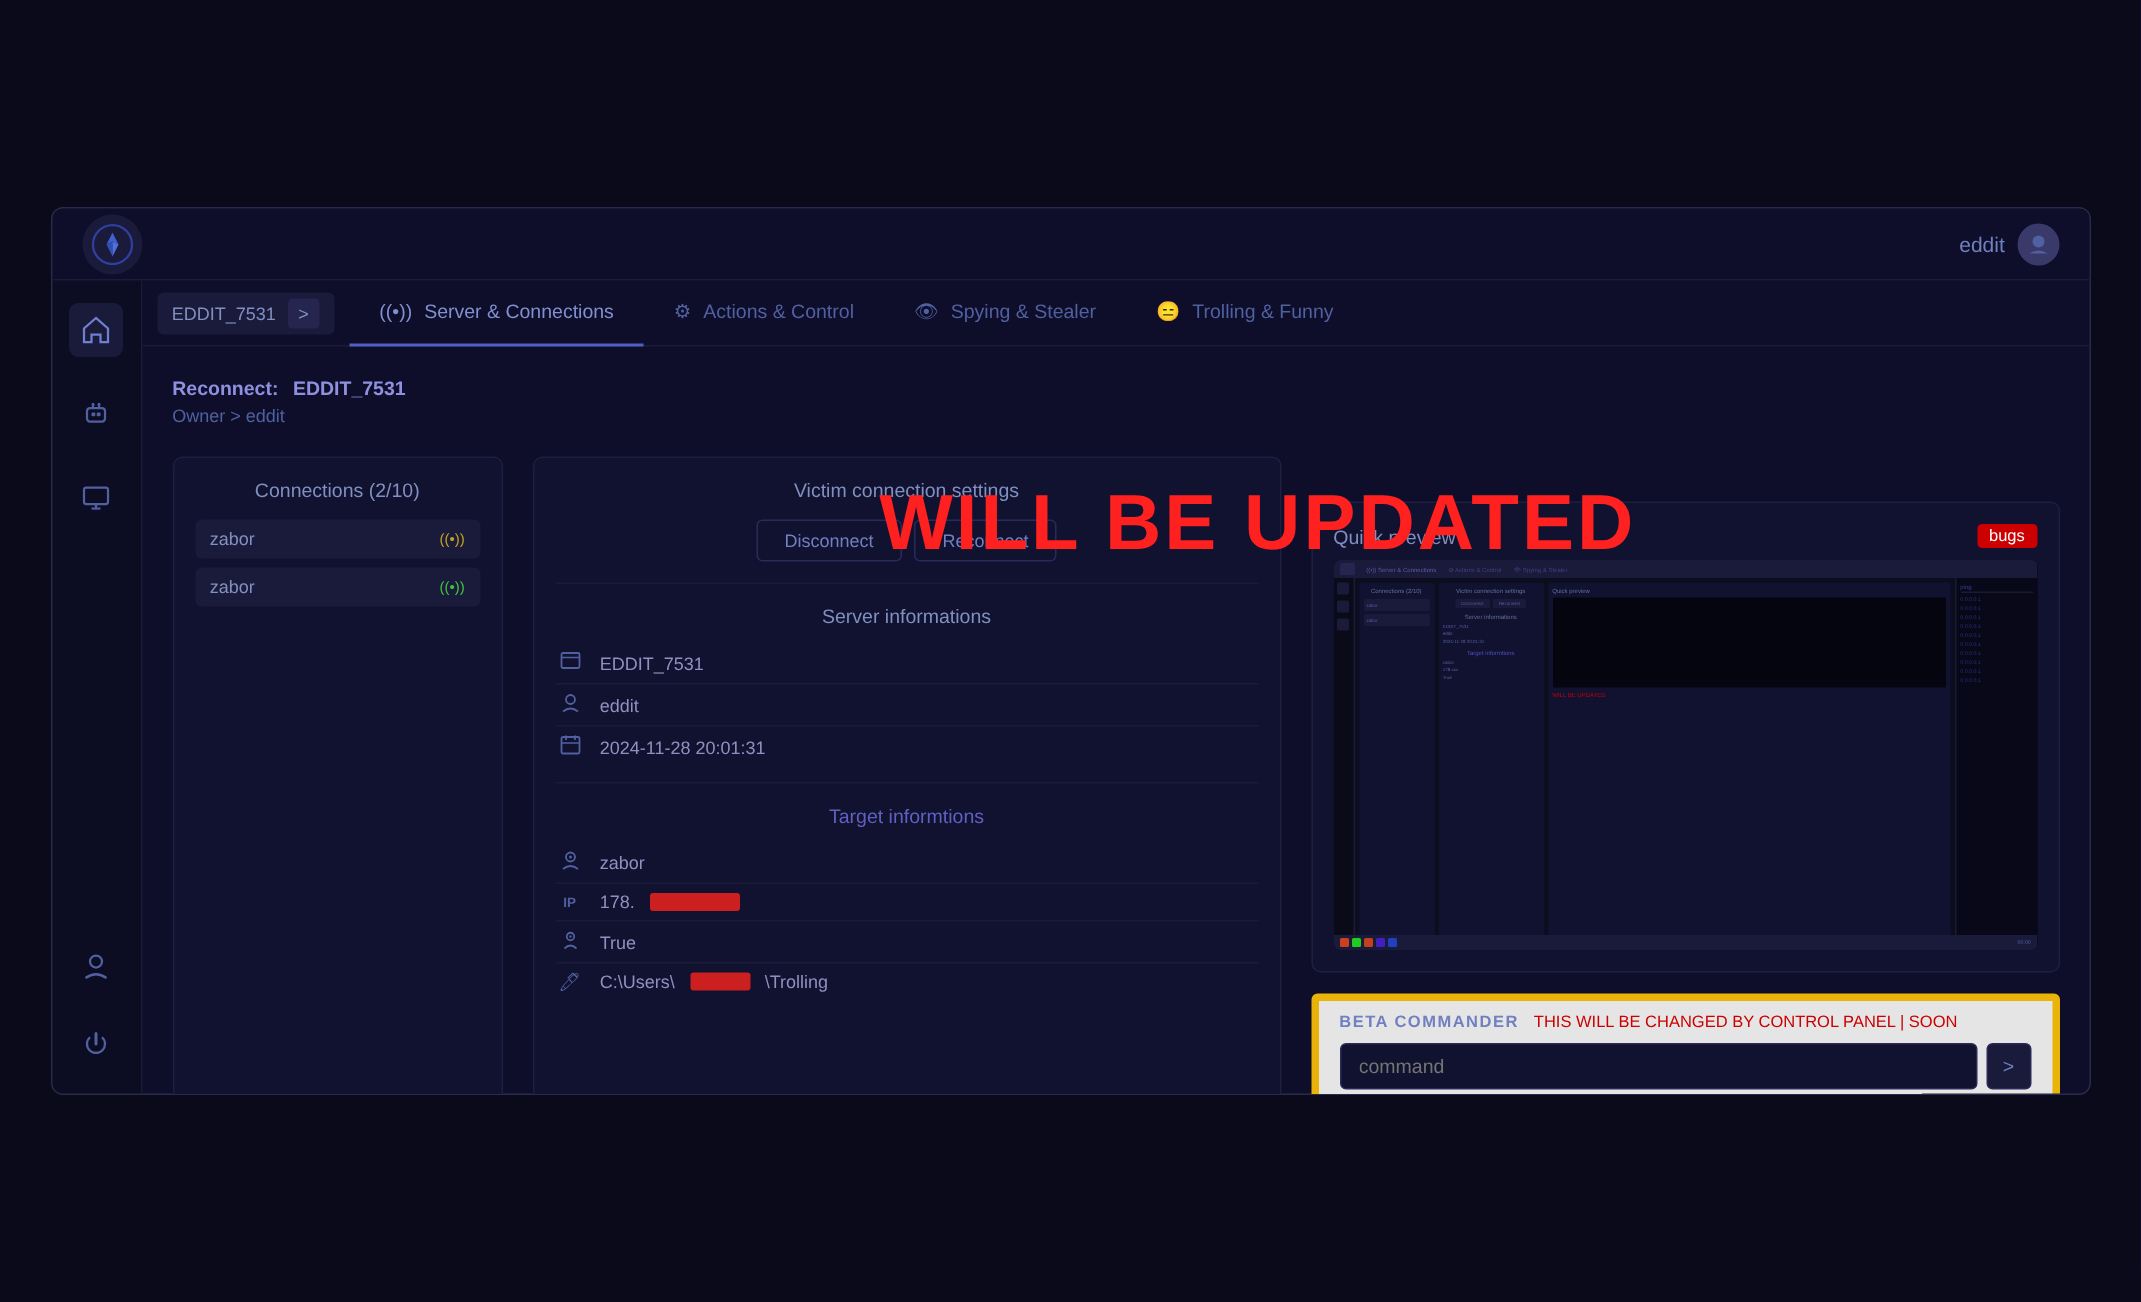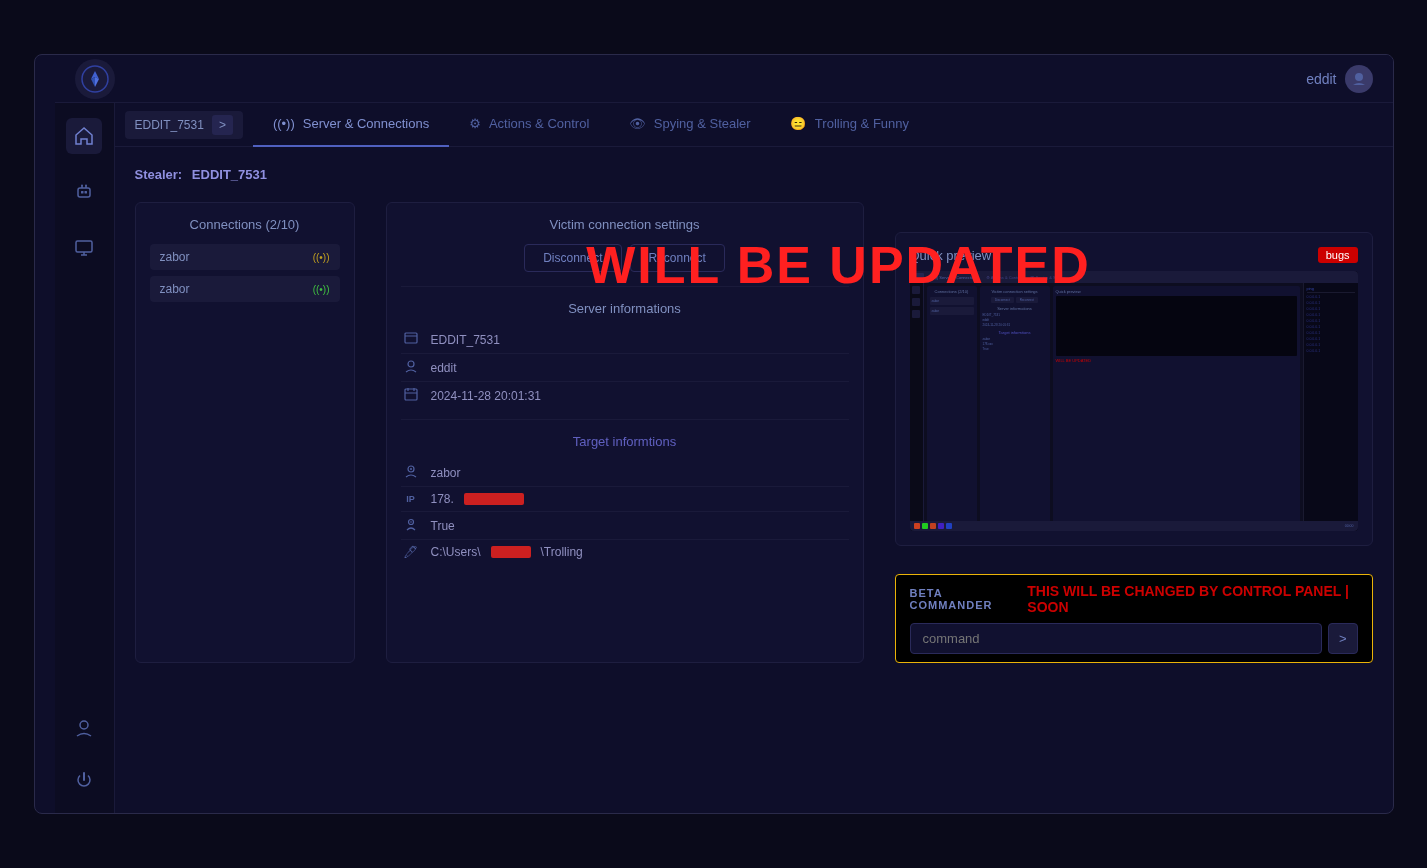--- a/index.html
+++ b/index.html
@@ -7,29 +7,28 @@
       background: #0a0a1a;
       font-family: 'Segoe UI', Arial, sans-serif;
       color: #c0c8e0;
       min-height: 868px;
       display: flex;
       align-items: center;
       justify-content: center;
     }
     .window {
       width: 1360px;
-      height: 760px;
+      height: 592px;
       background: #0e0e2a;
       border: 1px solid #2a2a4a;
       border-radius: 8px;
       display: flex;
       flex-direction: column;
       overflow: hidden;
       position: relative;
-      padding-left: 20px;
     }
     
     .topbar {
       height: 48px;
       background: #0e0e2a;
       display: flex;
       align-items: center;
       padding: 0 20px;
       border-bottom: 1px solid #1a1a3a;
       justify-content: space-between;
@@ -189,21 +188,21 @@
       left: 250px;
       right: 0;
       letter-spacing: 2px;
       z-index: 5;
       pointer-events: none;
     }
     
     .three-col {
       display: grid;
       grid-template-columns: 220px 1fr 1fr;
-      gap: 31px;
+      gap: 20px;
       position: relative;
     }
     
     .panel {
       background: #111130;
       border: 1px solid #1e1e40;
       border-radius: 6px;
       padding: 14px;
     }
     .panel-title {
@@ -331,42 +330,42 @@
     }
     .preview-btn {
       background: transparent;
       border: none;
       color: #6070a0;
       font-size: 13px;
       cursor: pointer;
     }
     
     .beta-bar {
-      background: #000000;
-      border: 1px solid #eab308;
+      background: #e5e5e5;
+      border: 5px solid #eab308;
       border-radius: 4px;
       padding: 8px 14px;
-      margin-top: 18px;
+      margin-top: 4px;
     }
     .beta-header {
       display: flex;
       align-items: center;
       gap: 10px;
       margin-bottom: 8px;
       font-size: 11px;
     }
     .beta-label {
       color: #7080c0;
       font-weight: bold;
       letter-spacing: 1px;
     }
     .beta-notice {
       color: #cc0000;
-      font-size: 14px;
-      font-weight: bold;
+      font-size: 11px;
+      font-weight: normal;
     }
     .cmd-row {
       display: flex;
       gap: 6px;
       align-items: center;
     }
     .cmd-input {
       flex: 1;
       background: #111130;
       border: 1px solid #2a2a5a;
@@ -480,23 +479,24 @@
         </div>
         <div class="nav-tab">
           <span>😑</span>
           <span>Trolling &amp; Funny</span>
         </div>
       </div>
 
       <div class="page-content">
         <div class="server-header">
           <div class="server-id-line">
-            <span>Stealer:</span>
+            <span>Reconnect:</span>
             <span style="margin-left:6px;">EDDIT_7531</span>
           </div>
+          <div class="breadcrumb">Owner &gt; eddit</div>
         </div>
 
         <div class="big-update">WILL BE UPDATED</div>
 
         <div class="three-col">
 
           <div class="panel connections-panel">
             <div class="panel-title">Connections (2/10)</div>
             <div class="conn-item">
               <span>zabor</span>

